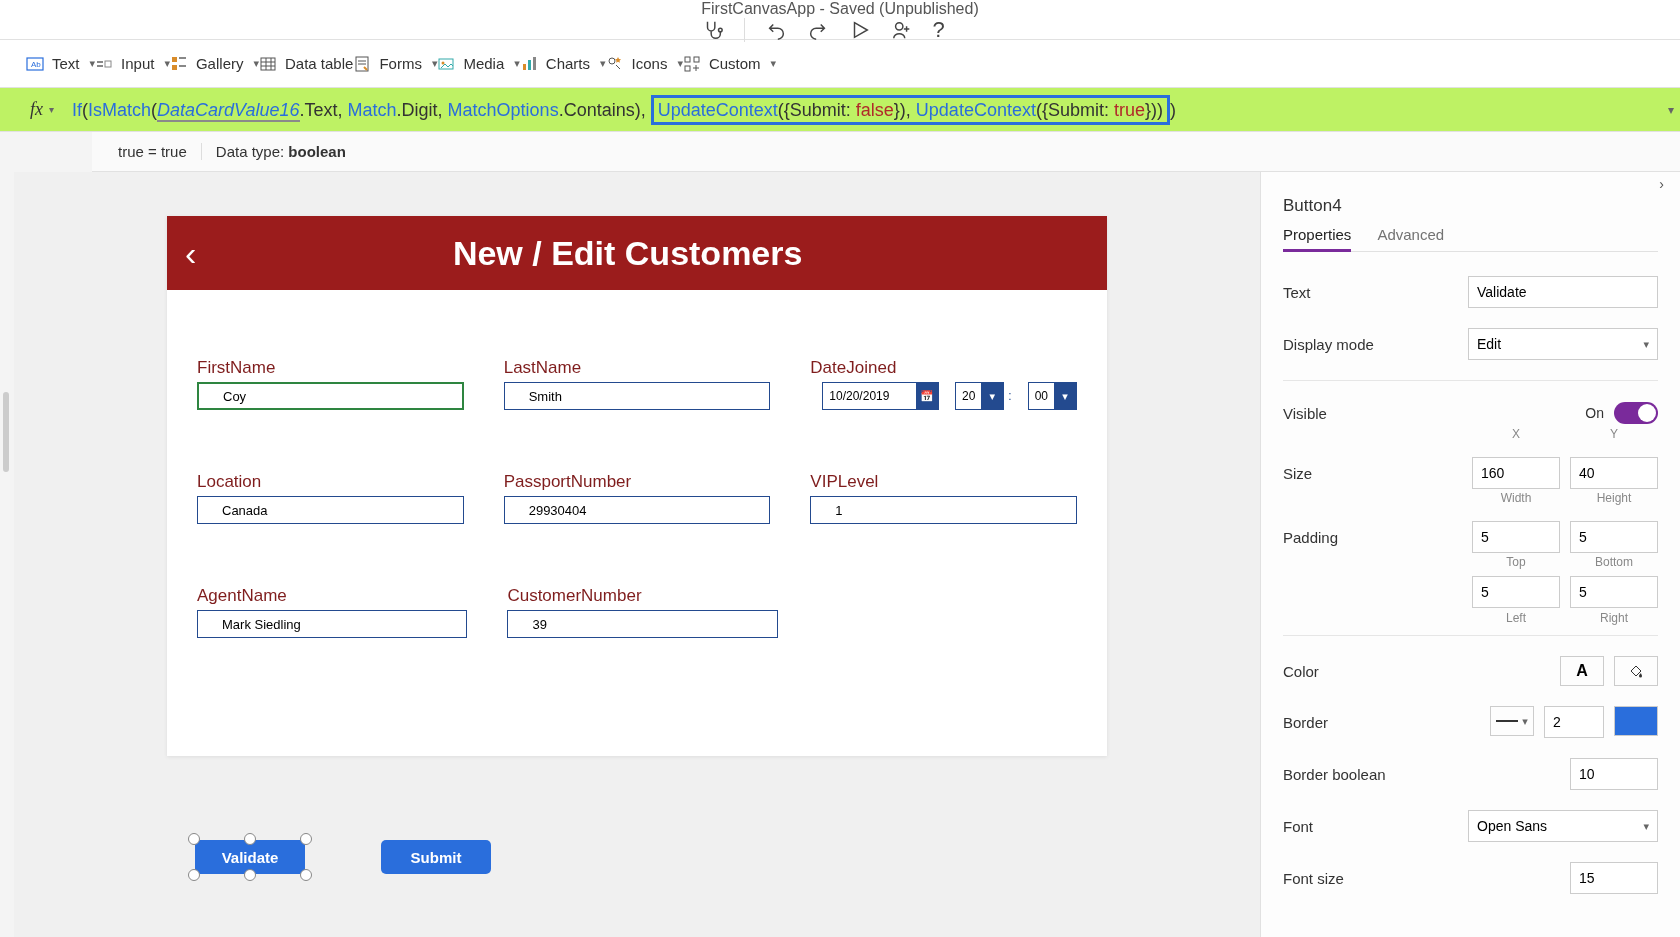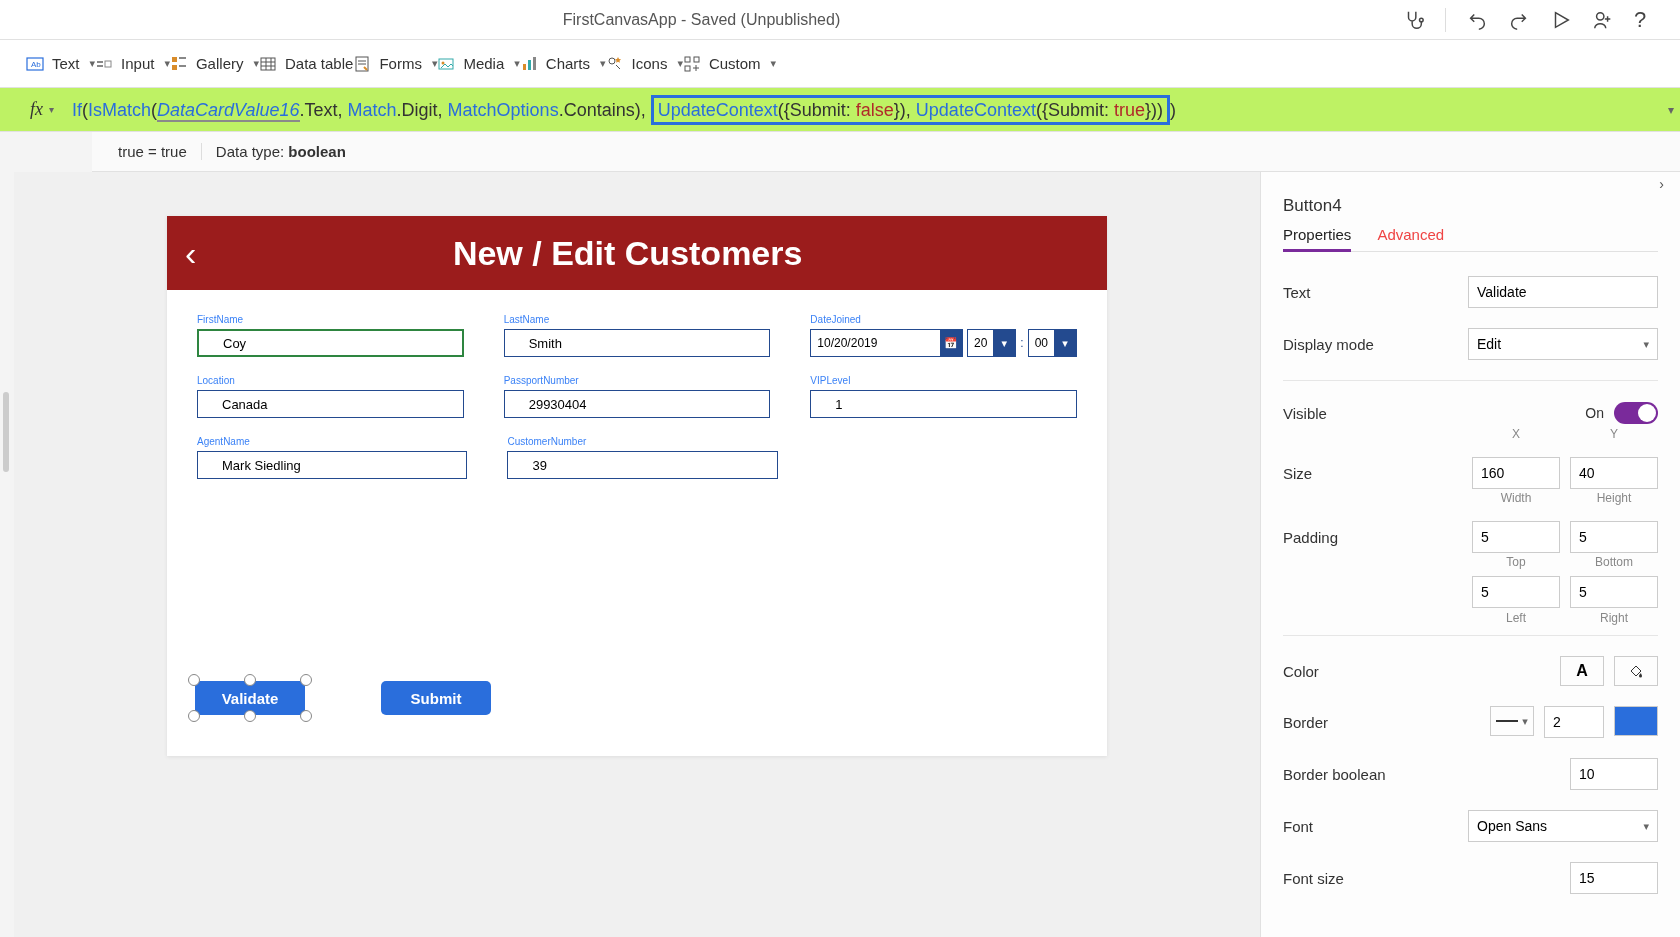--- a/index.html
+++ b/index.html
@@ -1,19 +1,19 @@
 <!DOCTYPE html>
 <html><head>
 <meta charset="utf-8">
 <style>
   * { box-sizing: border-box; margin: 0; padding: 0; font-family: "Segoe UI", Arial, sans-serif; }
   body { background: #f4f4f4; width: 1680px; height: 937px; overflow: hidden; }
 
   
-  .title-bar { height: 40px; display: flex; align-items: center; background: #fff; border-bottom: 1px solid #e1e1e1; }
+  .title-bar { height: 40px; display: flex; align-items: center; background: #fff; border-bottom: 1px solid #e1e1e1; flex-direction: column; }
   .title-center { flex: 1; text-align: center; font-size: 16px; color: #555; }
   .title-actions { display: flex; align-items: center; gap: 20px; padding-right: 24px; }
   .title-actions .ticon { width: 22px; height: 22px; color: #444; cursor: pointer; }
 
   
   .ribbon { height: 48px; display: flex; align-items: center; padding: 0 26px; background: #fff; border-bottom: 1px solid #e1e1e1; }
   .ribbon-item { display: flex; align-items: center; gap: 8px; font-size: 15px; color: #333; cursor: pointer; }
   .ribbon-item .ricon { width: 18px; height: 18px; }
   .chev { font-size: 11px; color: #666; margin-left: 2px; }
 
@@ -45,39 +45,39 @@
   .props-expand { position: absolute; top: 4px; right: 16px; font-size: 14px; color: #555; cursor: pointer; }
 
   
   .canvas { width: 940px; height: 540px; background: #fff; box-shadow: 0 1px 4px rgba(0,0,0,0.08); }
   .canvas-header { height: 74px; background: #9b1c1c; display: flex; align-items: center; color: #fff; padding: 0 18px; }
   .back-chev { font-size: 34px; font-weight: 200; color: #fff; cursor: pointer; }
   .canvas-title { flex: 1; text-align: center; font-weight: 700; font-size: 34px; margin-left: -30px; }
   .form-grid { padding: 24px 30px; }
   .form-row { display: flex; gap: 40px; margin-bottom: 18px; }
   .form-field { flex: 1; }
-  .f-label { font-size: 10px; color: #3b82f6; margin-bottom: 4px; display: block; }
+  .f-label { font-size: 17px; color: #7f1d1d; margin-bottom: 4px; display: block; margin-top: 44px; }
   .f-input { width: 100%; height: 28px; border: 1px solid #234a8f; padding: 0 24px; font-size: 13px; }
   .f-input.sel { border: 2px solid #2e8540; }
   .date-combo { display: flex; gap: 4px; }
-  .date-box { height: 28px; border: 1px solid #234a8f; display: flex; align-items: center; font-size: 12px; }
+  .date-box { height: 28px; border: 1px solid #234a8f; display: flex; align-items: center; font-size: 12px; margin-left: 12px; }
   .date-txt { padding: 0 6px; }
   .date-btn { width: 22px; height: 28px; background: #234a8f; color: #fff; display: flex; align-items: center; justify-content: center; font-size: 11px; }
   .canvas-buttons { position: absolute; display: flex; gap: 76px; margin-top: 160px; margin-left: 28px; }
   .cbtn { width: 110px; height: 34px; background: #2a6edc; color: #fff; border: none; border-radius: 5px; font-size: 15px; font-weight: 600; display: flex; align-items: center; justify-content: center; cursor: pointer; }
   .cbtn.selected { position: relative; }
   .sel-handle { width: 12px; height: 12px; background: #fff; border: 1px solid #888; border-radius: 50%; position: absolute; }
   .sh-tl { top: -7px; left: -7px; } .sh-tm { top: -7px; left: calc(50% - 6px); } .sh-tr { top: -7px; right: -7px; }
   .sh-bl { bottom: -7px; left: -7px; } .sh-bm { bottom: -7px; left: calc(50% - 6px); } .sh-br { bottom: -7px; right: -7px; }
   .form-area { position: relative; height: 420px; }
 
   
   .prop-control-name { font-size: 17px; color: #333; margin: 14px 0 10px 0; }
   .prop-tabs { display: flex; gap: 26px; border-bottom: 1px solid #e1e1e1; margin-bottom: 14px; }
-  .prop-tab { padding-bottom: 6px; font-size: 15px; color: #ef4444; cursor: pointer; }
+  .prop-tab { padding-bottom: 6px; font-size: 15px; color: #737373; cursor: pointer; }
   .prop-tab.active { color: #222; border-bottom: 3px solid #7a2a9b; margin-bottom: -1px; }
   .prop-row { display: flex; align-items: center; justify-content: space-between; padding: 10px 0; min-height: 44px; }
   .prop-label { font-size: 15px; color: #333; }
   .prop-dual { display: flex; gap: 10px; }
   .pinput { width: 190px; height: 32px; border: 1px solid #ccc; padding: 0 8px; font-size: 14px; background: #fff; }
   .pinput.small { width: 88px; }
   .pselect { width: 190px; height: 32px; border: 1px solid #ccc; padding: 0 8px; font-size: 14px; background: #fff; display: flex; align-items: center; justify-content: space-between; }
   .toggle { display: flex; align-items: center; gap: 10px; }
   .toggle-label { font-size: 14px; color: #333; }
   .switch { width: 44px; height: 22px; background: #7a2a9b; border-radius: 11px; position: relative; cursor: pointer; }

